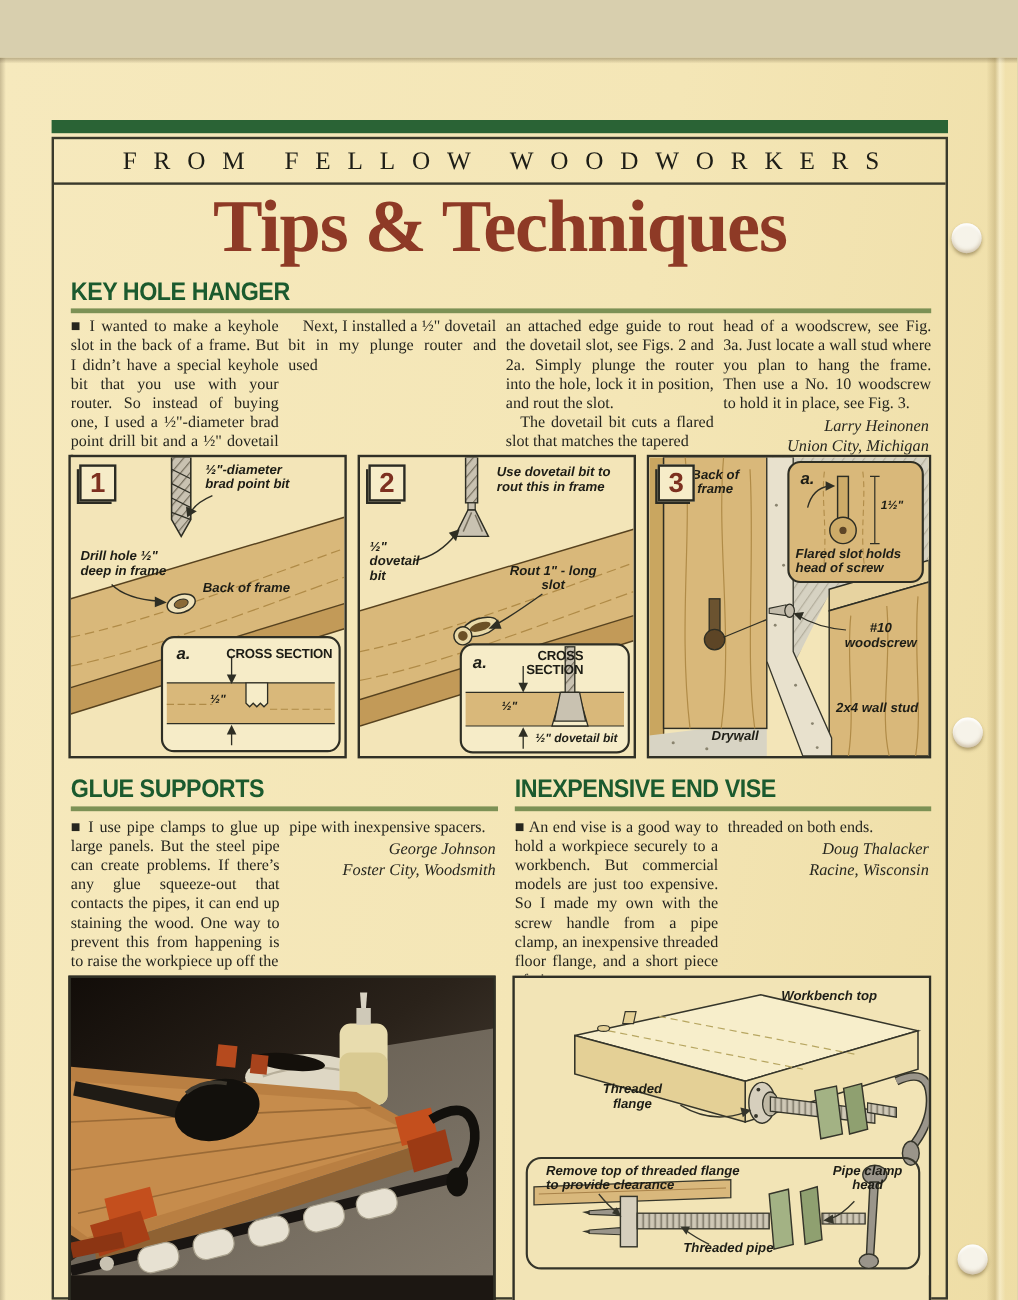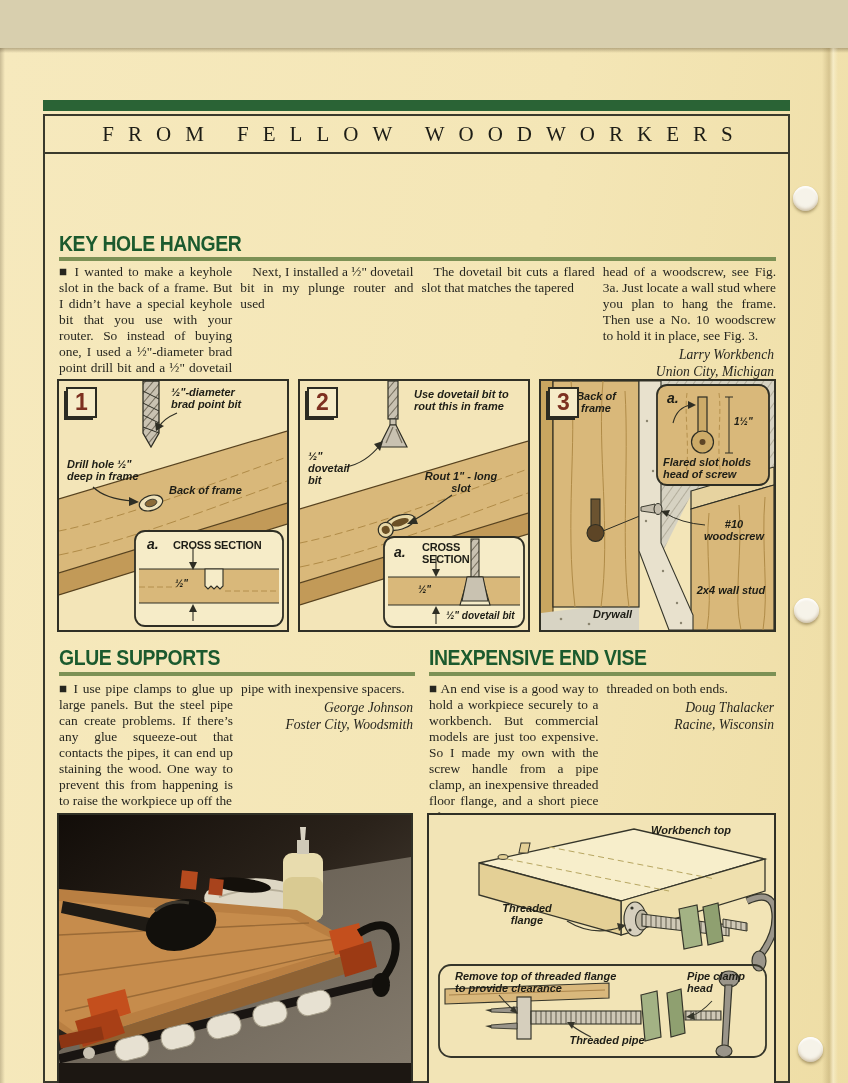--- a/index.html
+++ b/index.html
@@ -35,21 +35,21 @@
   .figbox{position:relative;border:2px solid #303026;background:#f3e5b8;height:253px;overflow:hidden;}
   .figbox svg{position:absolute;left:0;top:0;}
   .fb1,.fb2{width:232px;} .fb3{width:237px;}
   .fignum{position:absolute;left:7px;top:6px;width:31px;height:31px;background:#f6ecc8;
     border:2px solid #2b2b22;box-shadow:-3px 3px 0 -1px #2b2b22;
     color:#7d3020;font-family:"Liberation Sans",sans-serif;font-weight:bold;font-size:23px;
     display:flex;align-items:center;justify-content:center;z-index:3;}
   .figlabel{position:absolute;font-family:"Liberation Sans",sans-serif;font-style:italic;font-weight:bold;
     font-size:11px;line-height:1.08;color:#1d1d16;z-index:2;}
   .inset-letter{font-size:14px;}
-  .inset-title{font-style:normal;font-size:11px;letter-spacing:-0.2px;text-align:left;}
+  .inset-title{font-style:normal;font-size:11px;letter-spacing:-0.2px;text-align:right;}
   .dim{font-size:10px;}
   .ctr{text-align:center;}
   .photo-box,.diagram-box{position:absolute;top:697px;height:320px;border:2px solid #303026;overflow:hidden;}
   .photo-box{left:12px;width:356px;background:#1c1712;}
   .diagram-box{left:382px;width:349px;background:#f2e4b6;}
   .footer{position:absolute;left:43px;top:1042px;width:747px;height:20px;font-size:15.5px;color:#2a2a22;}
   .footer .fl{position:absolute;left:14px;} .footer .fc{position:absolute;left:0;right:0;text-align:center;}
   .footer .fr{position:absolute;right:2px;}
   .hole{position:absolute;width:25px;height:25px;border-radius:50%;background:#f6f3e9;
     box-shadow:0 2px 3px rgba(90,70,30,.45), inset 0 2px 2px rgba(255,255,255,.9), inset 0 -2px 3px rgba(140,110,60,.35);}
@@ -58,38 +58,40 @@
 <body>
 
 <div class="page">
   <div class="edge-top"></div>
   <div class="edge-left"></div>
   <div class="crease"></div>
   <div class="topbar"></div>
 
   <div class="frame">
     <div class="kicker">FROM FELLOW WOODWORKERS</div>
+    <h1 class="title">Tips &amp; Techniques</h1>
 
     <h2 class="sec-hdr" style="left:14px;top:116px;">KEY HOLE HANGER</h2>
     <div class="rule" style="left:14px;top:141px;width:717px;"></div>
 
     <div class="cols" style="left:14px;top:148px;width:717px;">
       <div class="col">
         <p>■ I wanted to make a keyhole slot in the back of a frame. But I didn’t have a special keyhole bit that you use with your router. So instead of buying one, I used a ½"-diameter brad point drill bit and a ½" dovetail bit.</p>
       </div>
       <div class="col">
         <p class="indent">Next, I installed a ½" dovetail bit in my plunge router and used</p>
       </div>
       <div class="col">
+        <p>an attached edge guide to rout the dovetail slot, see Figs. 2 and 2a. Simply plunge the router into the hole, lock it in position, and rout the slot.</p>
         <p class="indent">The dovetail bit cuts a flared slot that matches the tapered</p>
       </div>
       <div class="col">
         <p>head of a woodscrew, see Fig. 3a. Just locate a wall stud where you plan to hang the frame. Then use a No. 10 woodscrew to hold it in place, see Fig. 3.</p>
         <div class="byline">
-          <div>Larry Workbench</div>
+          <div>Larry Heinonen</div>
           <div>Union City, Michigan</div>
         </div>
       </div>
     </div>
 
     <div class="figrow">
 
       <figure class="figbox fb1">
         <svg viewBox="0 0 228 249" width="228" height="249">
           <defs>
@@ -373,21 +375,21 @@
         <path d="M70,180 Q78,190 86,196" fill="none" stroke="#35352a" stroke-width="1.1"></path>
         <polygon points="89,199 81,196 85,191" fill="#35352a"></polygon>
         <path d="M283,186 Q272,198 262,201" fill="none" stroke="#35352a" stroke-width="1.1"></path>
         <polygon points="257,202 265,197 266,205" fill="#35352a"></polygon>
         <path d="M162,222 Q150,216 142,210" fill="none" stroke="#35352a" stroke-width="1.1"></path>
         <polygon points="138,207 146,207 143,214" fill="#35352a"></polygon>
       </svg>
       <div class="figlabel" style="left:222px;top:10px;width:100px;">Workbench top</div>
       <div class="figlabel ctr" style="left:58px;top:88px;width:80px;">Threaded flange</div>
       <div class="figlabel" style="left:26px;top:156px;width:170px;">Remove top of threaded flange to provide clearance</div>
-      <div class="figlabel" style="left:258px;top:156px;width:72px;text-align:left;">Pipe clamp head</div>
+      <div class="figlabel" style="left:258px;top:156px;width:72px;text-align:center;">Pipe clamp head</div>
       <div class="figlabel ctr" style="left:138px;top:220px;width:80px;">Threaded pipe</div>
     </div>
   </div>
 
   <div class="footer">
     <span class="fl">4</span>
     <span class="fc">Woodsmith</span>
     <span class="fr">No. 102</span>
   </div>
 

